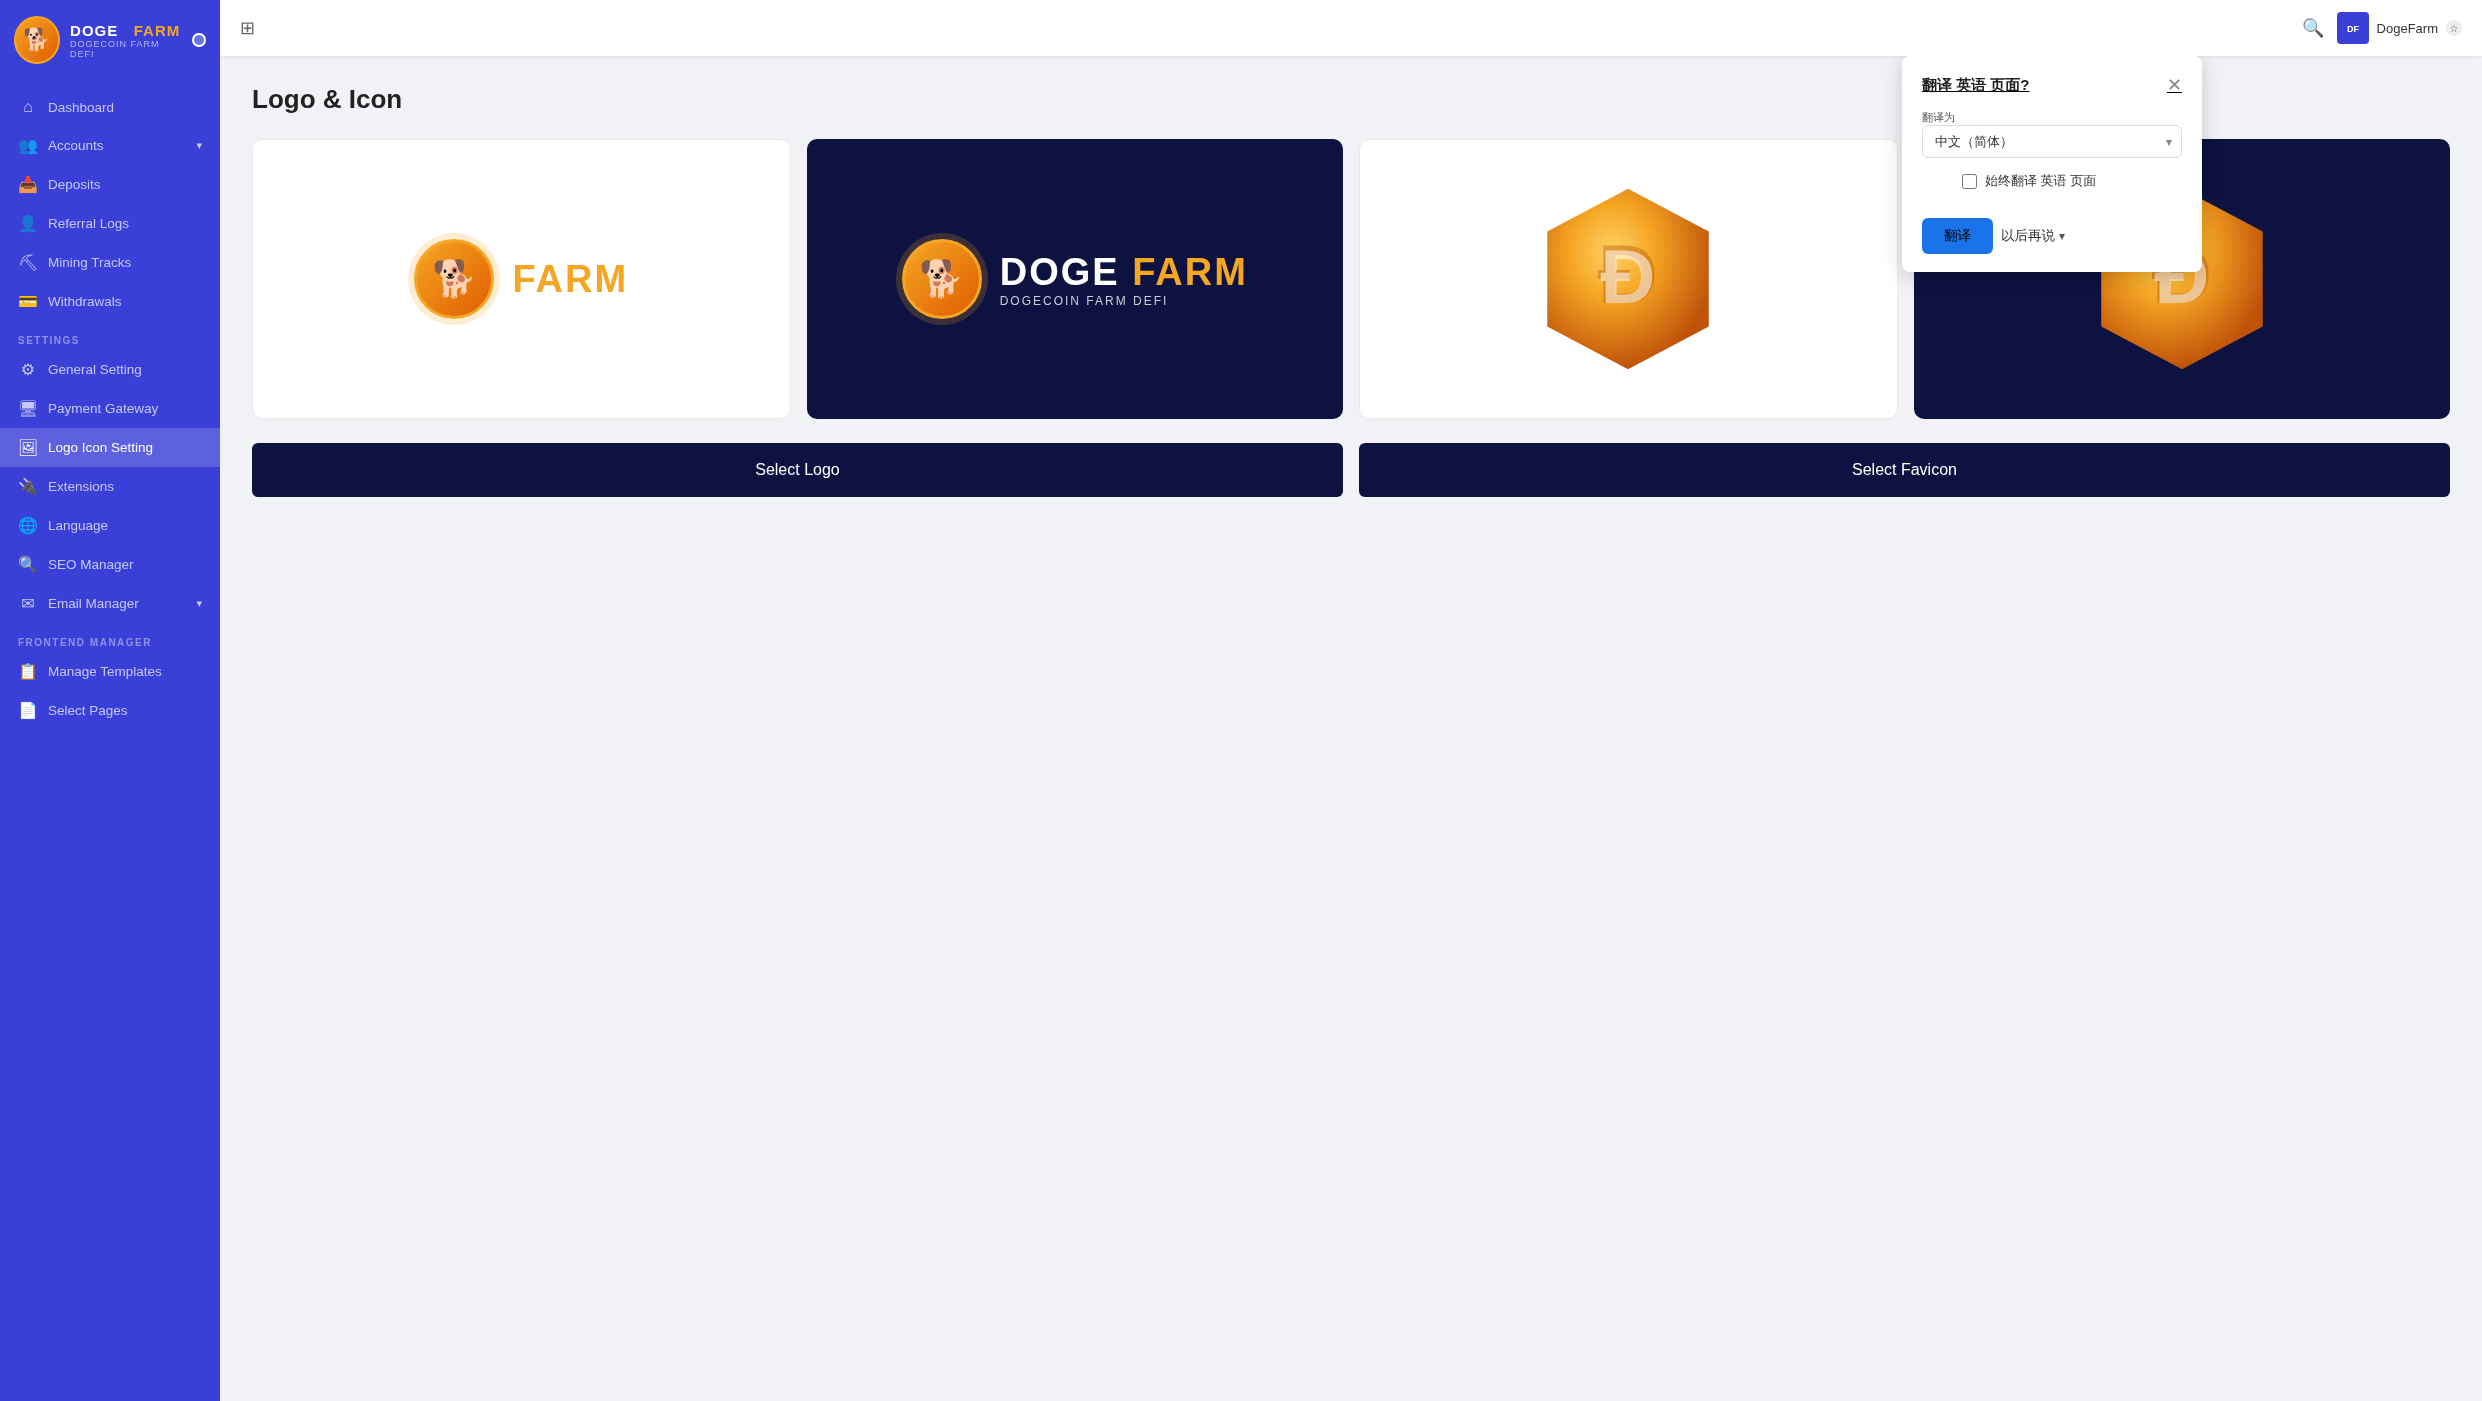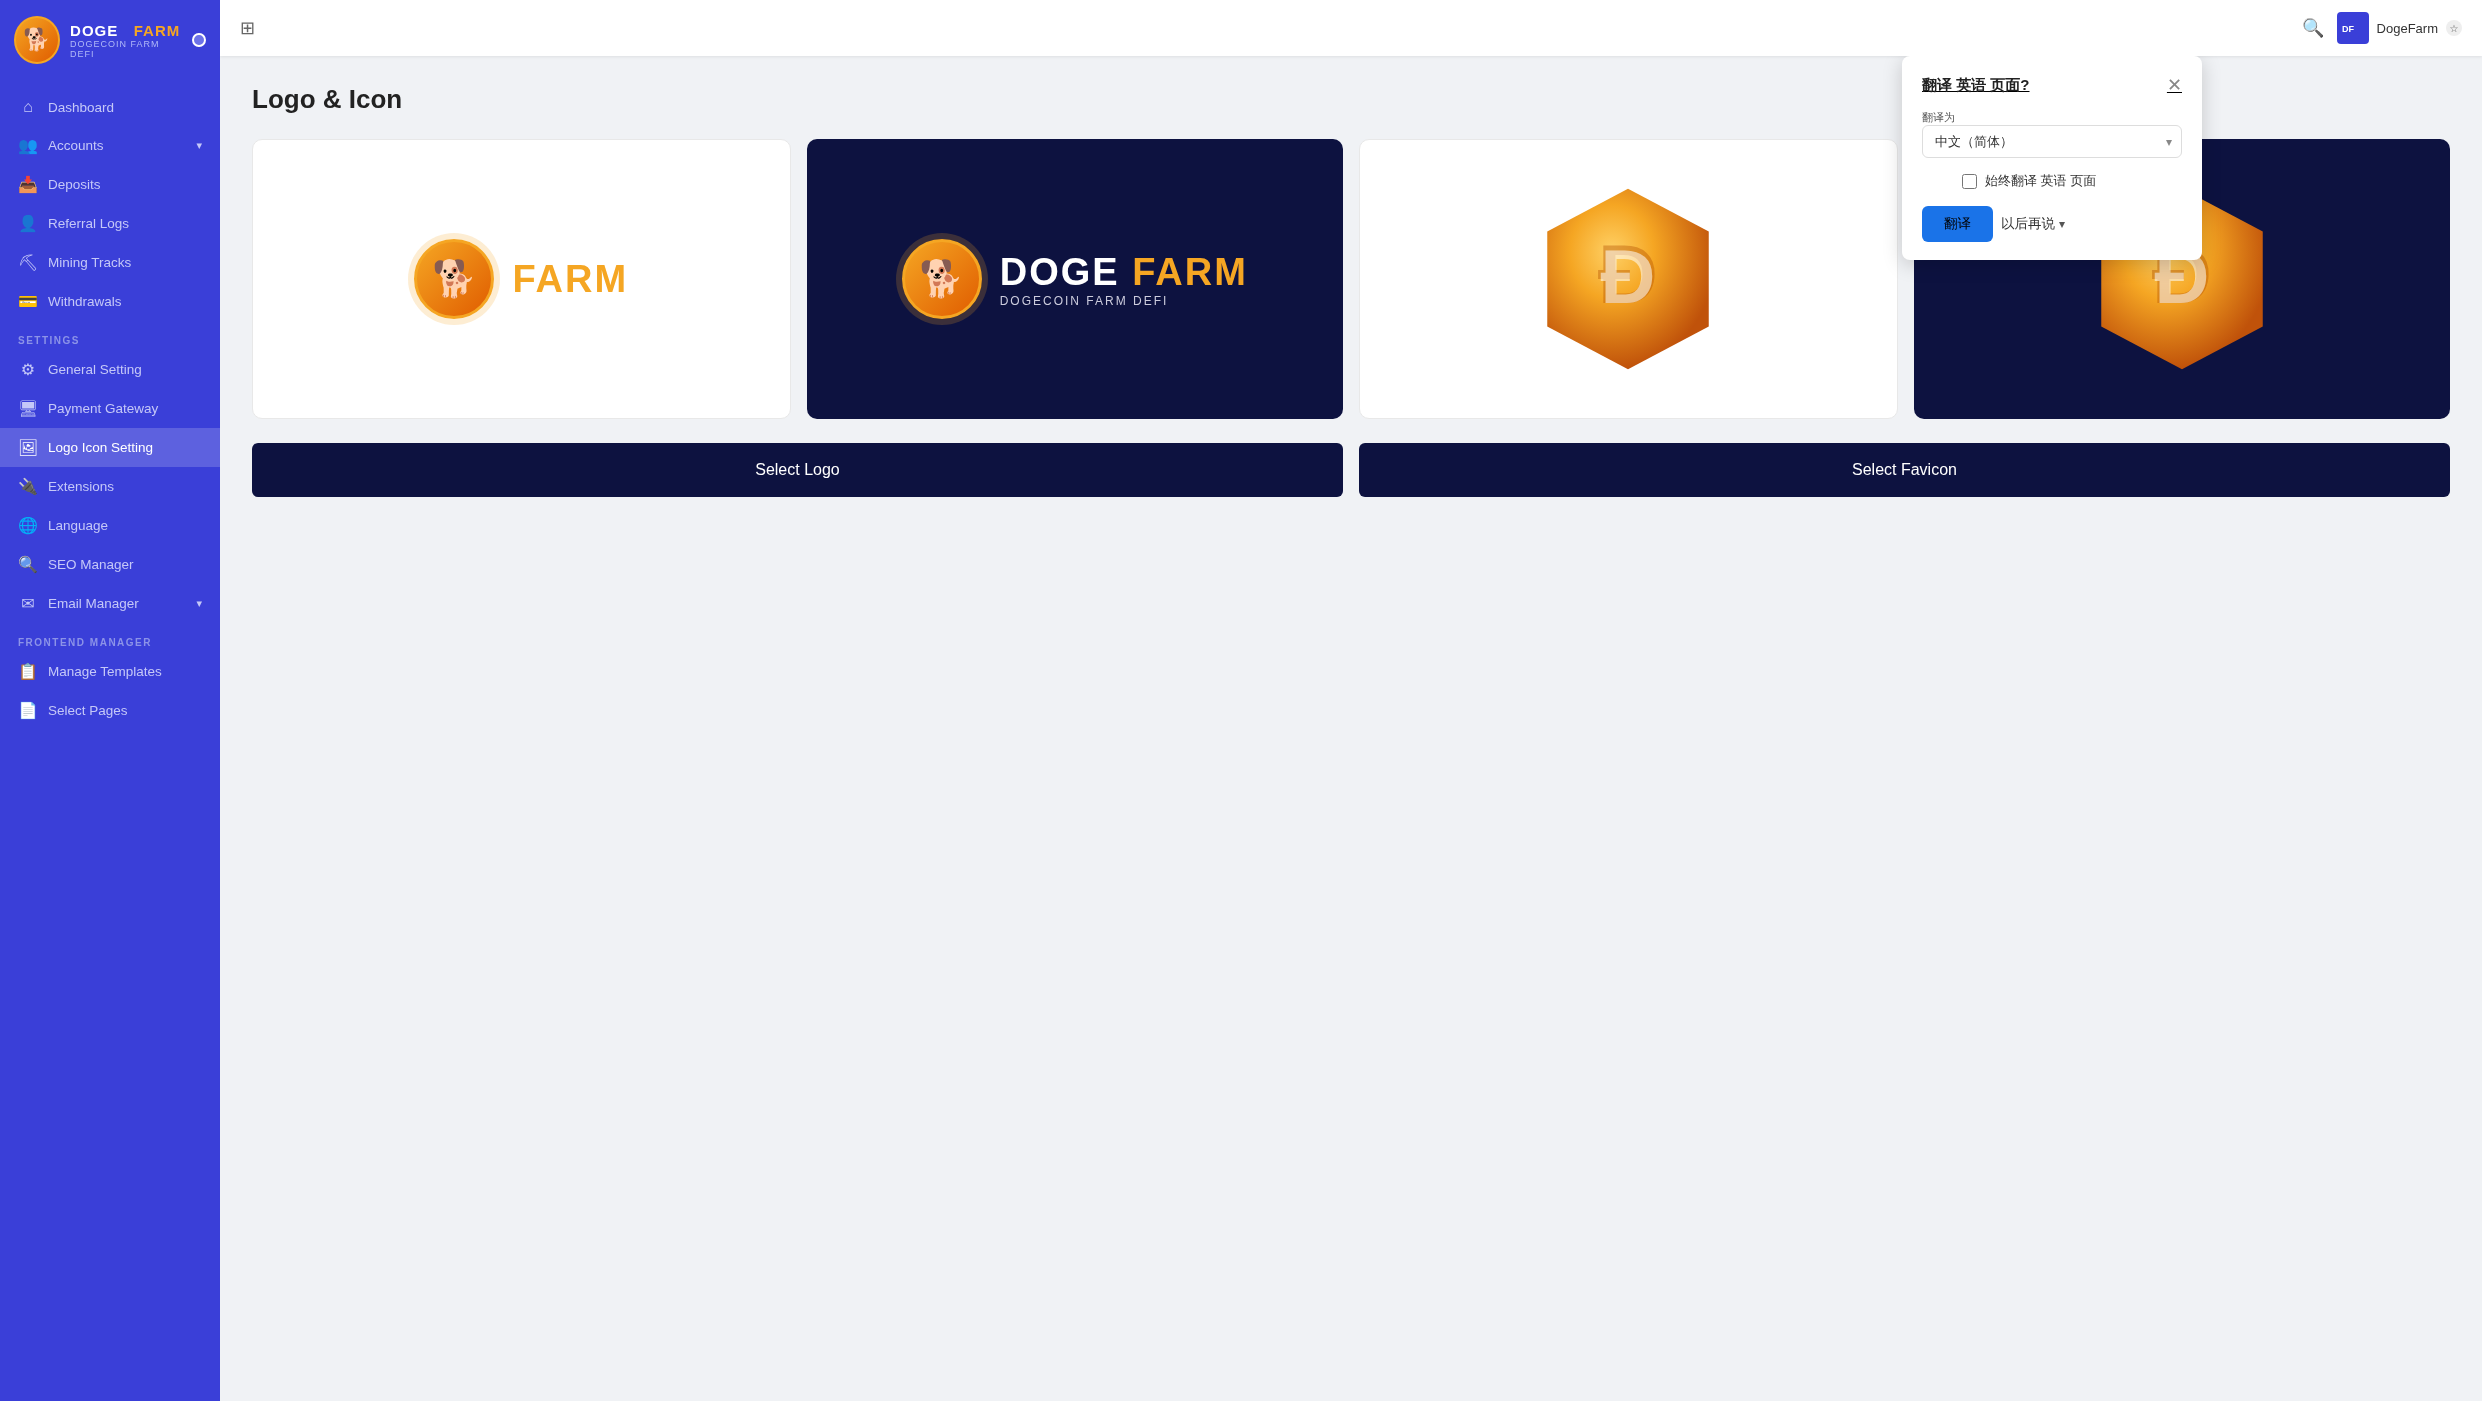--- a/index.html
+++ b/index.html
@@ -102,20 +102,21 @@
       color: #333;
       cursor: pointer;
     }
     .topbar-user-avatar {
       width: 32px;
       height: 32px;
       background: #3a3fd8;
       border-radius: 4px;
       display: flex;
       align-items: center;
+      justify-content: center;
       color: #eab308;
       font-size: 14px;
     }
     .topbar-badge {
       width: 16px;
       height: 16px;
       border-radius: 50%;
       background: #eee;
       display: flex;
       align-items: center;
@@ -292,21 +293,21 @@
       top: 50%;
       transform: translateY(-50%);
       pointer-events: none;
       color: #888;
       font-size: 12px;
     }
     .translate-checkbox-row {
       display: flex;
       align-items: center;
       gap: 8px;
-      margin-bottom: 16px;
+      margin-bottom: 28px;
       padding-left: 40px;
     }
     .translate-checkbox {
       width: 15px;
       height: 15px;
       border: 1.5px solid #bbb;
       border-radius: 2px;
       cursor: pointer;
     }
     .translate-checkbox-label {

